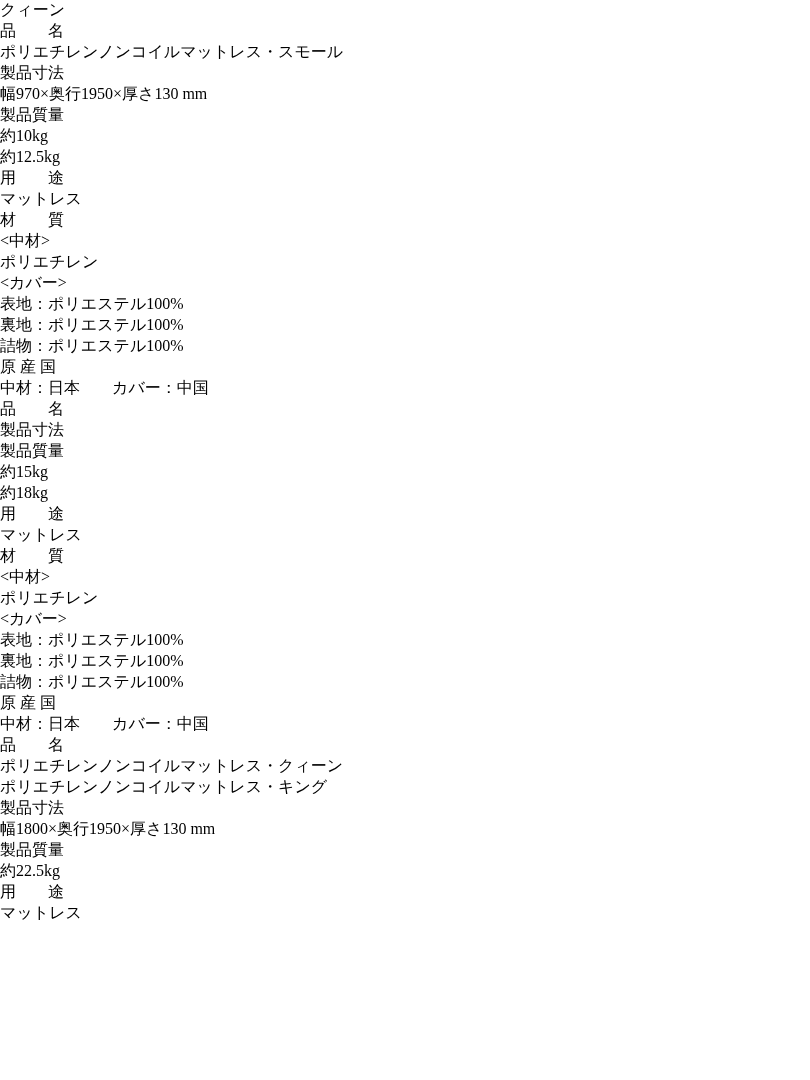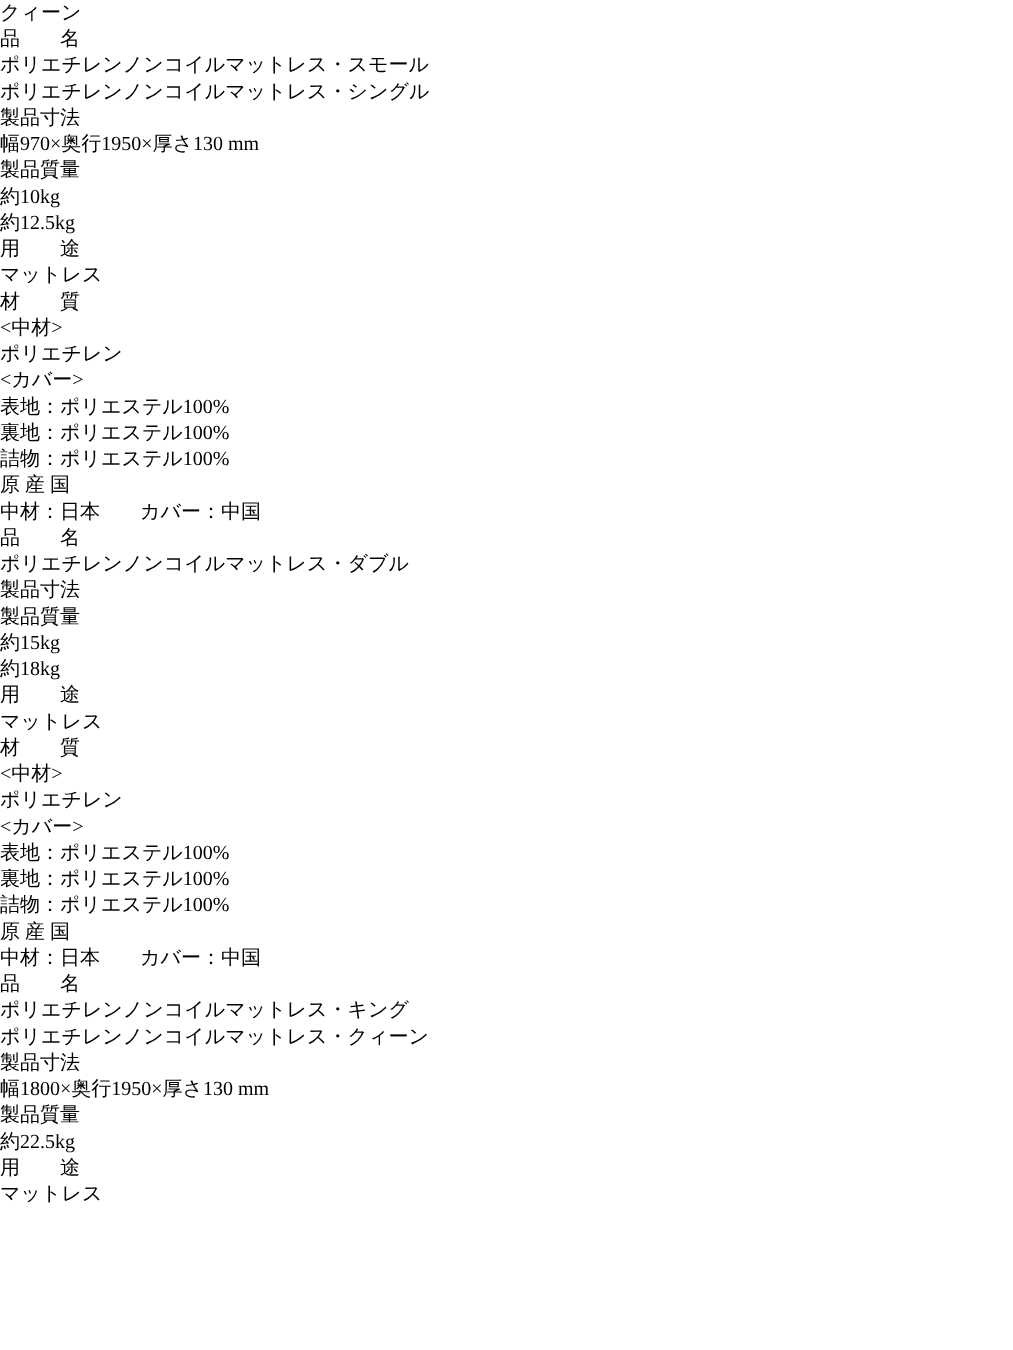--- a/index.html
+++ b/index.html
@@ -50,21 +50,20 @@
     <div class="doc">
 
       <div class="top-rule"></div>
       <div class="title">クィーン</div>
       <div class="title-rule"></div>
 
       <div class="spec-table">
         <div class="sr cols3">
           <div class="cell lbl">品　　名</div>
           <div class="cell v">ポリエチレンノンコイルマットレス・スモール</div>
-          <div class="cell v">ポリエチレンノンコイルマットレス・シングル</div>
         </div>
         <div class="sr cols3">
           <div class="cell lbl">製品寸法</div>
           <div class="cell v">幅970×奥行1950×厚さ130 mm</div>
         </div>
         <div class="sr cols3">
           <div class="cell lbl">製品質量</div>
           <div class="cell v">約10kg</div>
           <div class="cell v">約12.5kg</div>
         </div>
@@ -89,21 +88,20 @@
         </div>
         <div class="sr cols2 origin-row">
           <div class="cell lbl">原 産 国</div>
           <div class="cell v">中材：日本　　カバー：中国</div>
         </div>
       </div>
 
       <div class="spec-table">
         <div class="sr cols3">
           <div class="cell lbl">品　　名</div>
-          <div class="cell v">ポリエチレンノンコイルマットレス・ダブル</div>
         </div>
         <div class="sr cols3">
           <div class="cell lbl">製品寸法</div>
         </div>
         <div class="sr cols3">
           <div class="cell lbl">製品質量</div>
           <div class="cell v">約15kg</div>
           <div class="cell v">約18kg</div>
         </div>
         <div class="sr cols2 usage-row">
@@ -127,22 +125,22 @@
         </div>
         <div class="sr cols2 origin-row">
           <div class="cell lbl">原 産 国</div>
           <div class="cell v">中材：日本　　カバー：中国</div>
         </div>
       </div>
 
       <div class="spec-table">
         <div class="sr cols3">
           <div class="cell lbl">品　　名</div>
+          <div class="cell v">ポリエチレンノンコイルマットレス・クィーン</div>
           <div class="cell v">ポリエチレンノンコイルマットレス・キング</div>
-          <div class="cell v">ポリエチレンノンコイルマットレス・クィーン</div>
         </div>
         <div class="sr cols3">
           <div class="cell lbl">製品寸法</div>
           <div class="cell v">幅1800×奥行1950×厚さ130 mm</div>
         </div>
         <div class="sr cols3">
           <div class="cell lbl">製品質量</div>
           <div class="cell v">約22.5kg</div>
         </div>
         <div class="sr cols2 usage-row">

